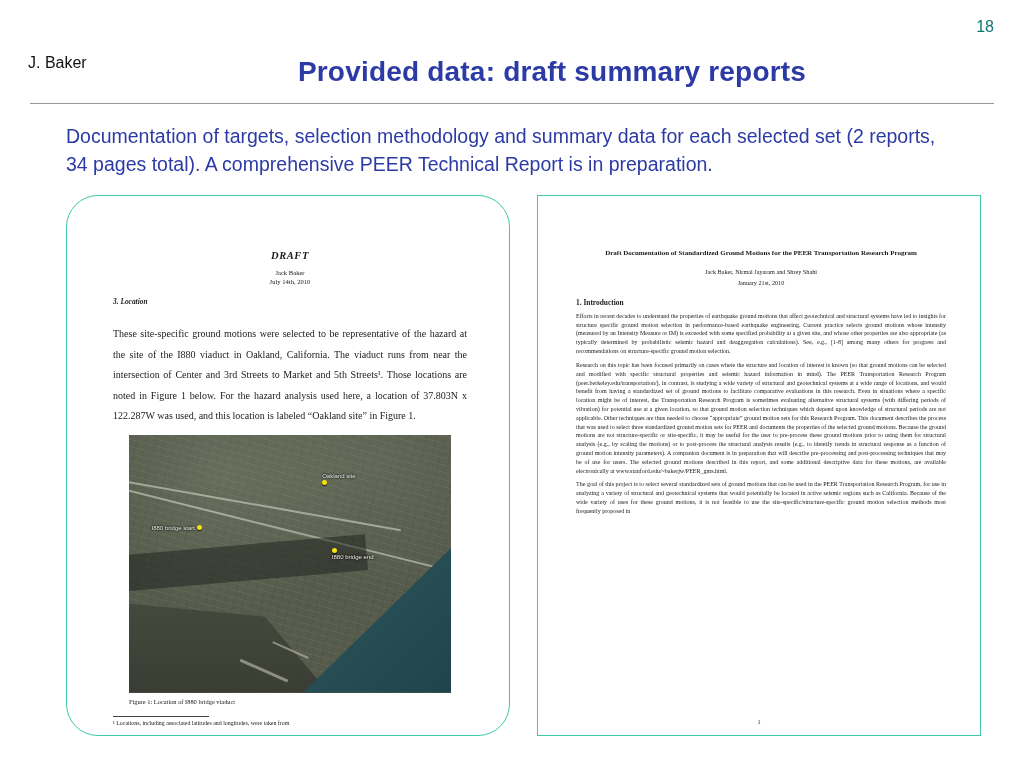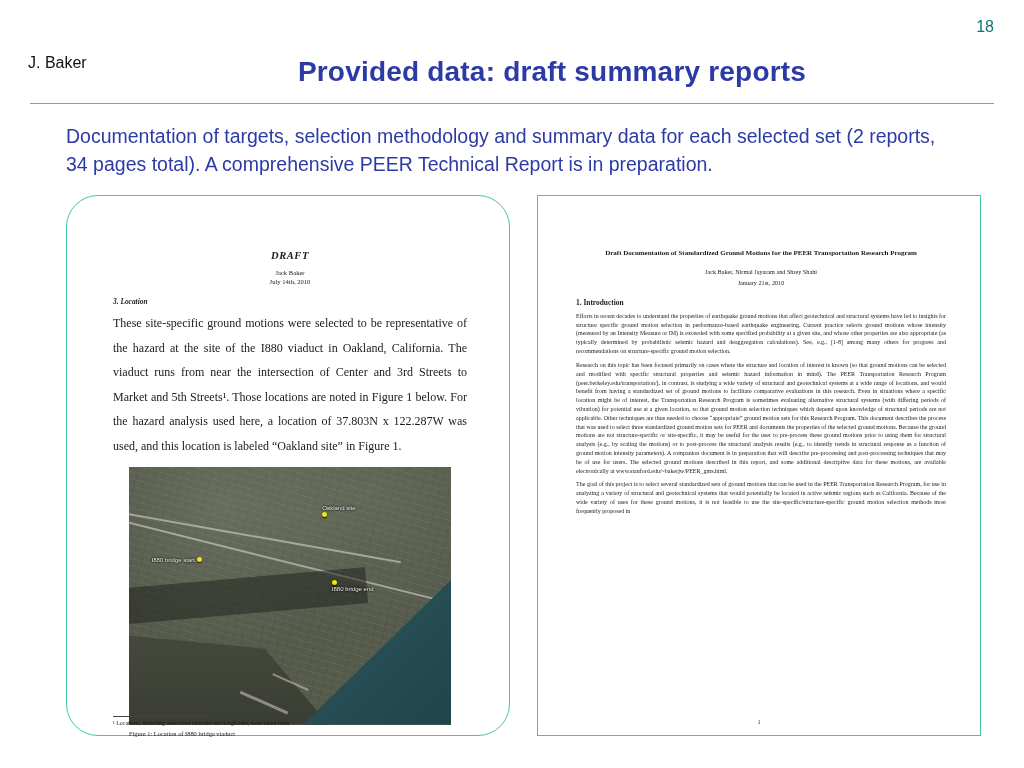--- a/index.html
+++ b/index.html
@@ -32,21 +32,21 @@
   }
   .page-l{padding:54px 42px 14px 46px;}
   .page-r{padding:52px 34px 14px 38px;}
   
   .draft{text-align:center;font-style:italic;font-weight:bold;font-size:10.5px;letter-spacing:.6px;}
   .ldoc-title{text-align:center;font-weight:bold;font-size:8.4px;margin-top:13px;line-height:1.5;}
   .ldoc-author{text-align:center;font-size:6.6px;margin-top:8px;}
   .ldoc-date{text-align:center;font-size:6.6px;margin-top:2px;}
   .sec-h{font-weight:bold;font-size:7.4px;margin-top:12px;font-style:italic;}
   .page-r .sec-h{font-style:normal;}
-  .ldoc-body{font-size:12px;line-height:2.05;text-align:justify;margin-top:5px;}
+  .ldoc-body{font-size:10px;line-height:2.05;text-align:justify;margin-top:18px;}
   .figure{width:322px;margin:8px auto 0;}
   
   .map{
     position:relative;width:322px;height:258px;overflow:hidden;
     background-color:#565b4c;
     background-image:
       radial-gradient(circle at 30% 15%, rgba(190,200,170,.18), transparent 45%),
       radial-gradient(circle at 75% 10%, rgba(180,190,160,.14), transparent 40%),
       repeating-linear-gradient(15deg, rgba(255,255,255,.05) 0 1px, transparent 1px 7px),
       repeating-linear-gradient(105deg, rgba(0,0,0,.07) 0 1px, transparent 1px 9px);

